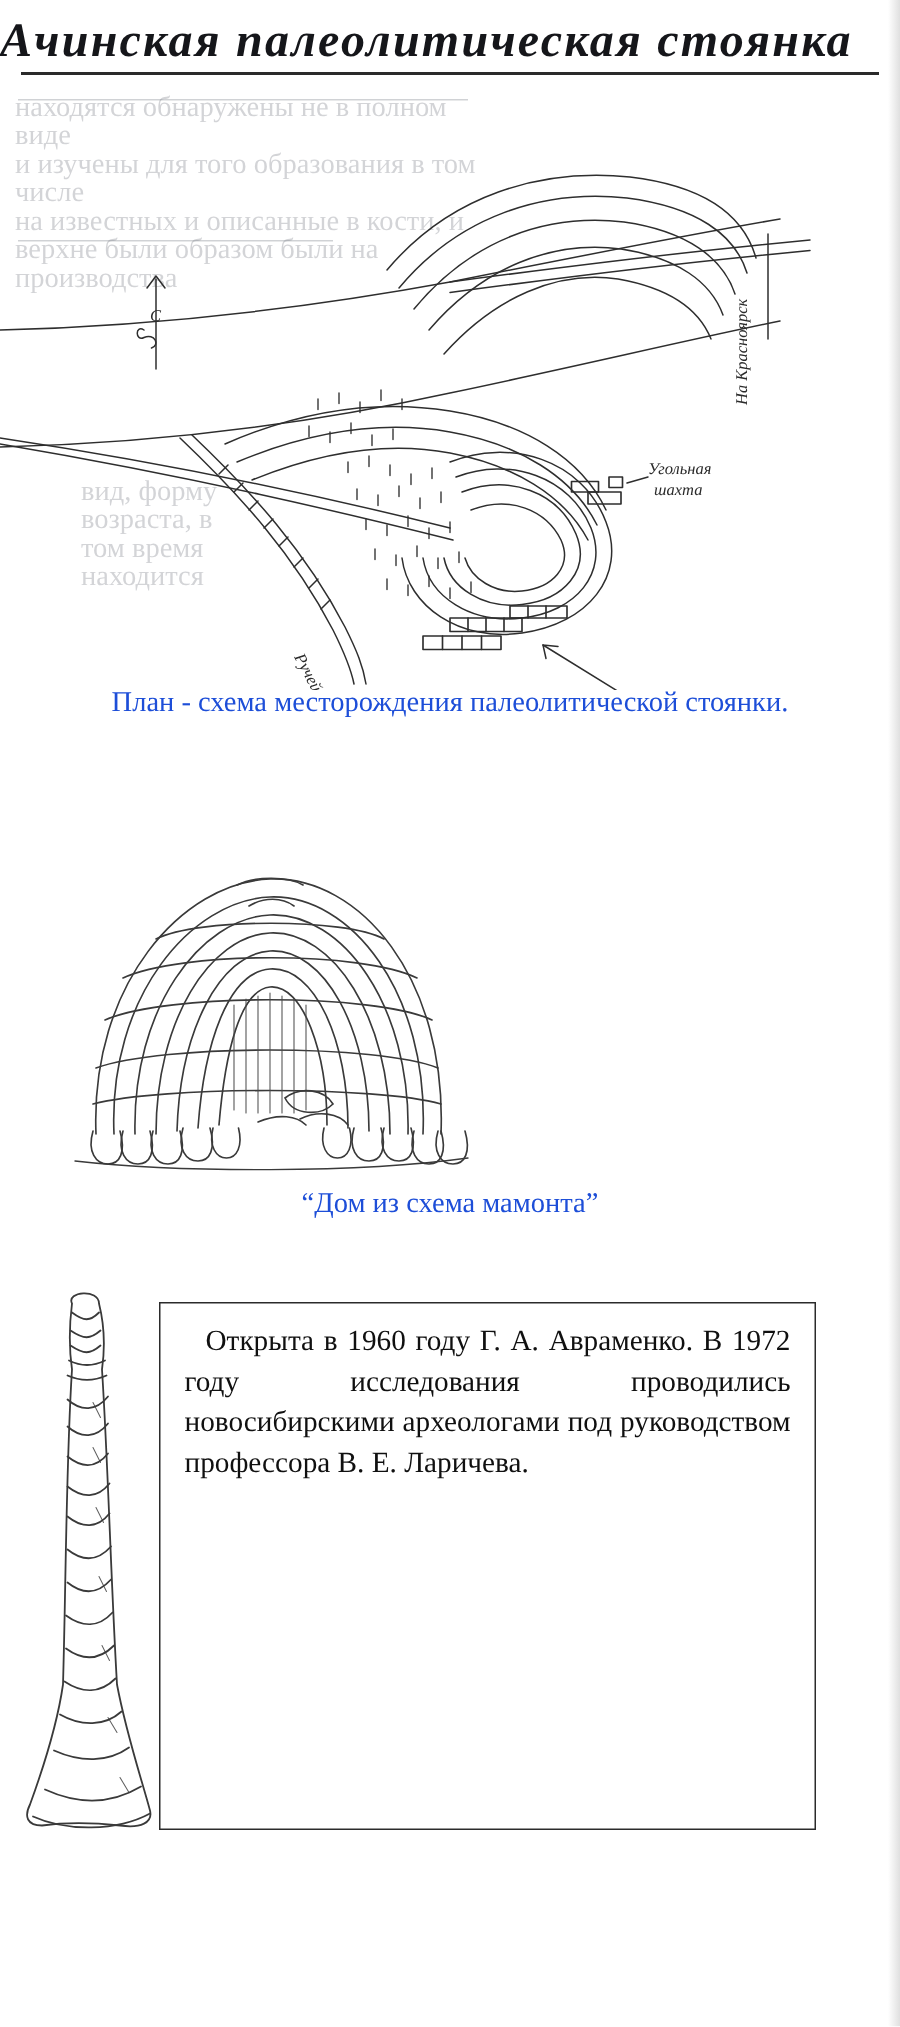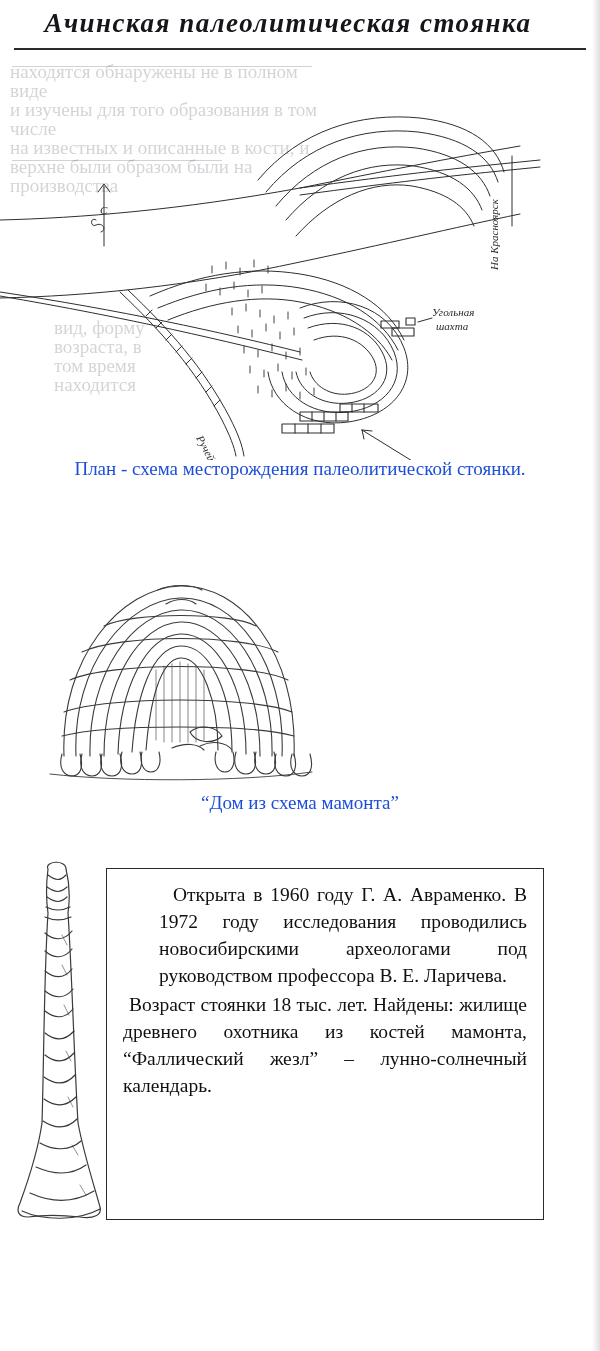--- a/index.html
+++ b/index.html
@@ -15,25 +15,25 @@
     color: #111111;
     overflow: hidden;
   }
 
   
   .page-title {
     position: absolute;
     left: 0;
     top: 8px;
     width: 576px;
-    text-align: center;
+    text-align: left;
     font-family: "Liberation Serif", serif;
     font-style: italic;
     font-weight: bold;
-    font-size: 27px;
+    font-size: 32px;
     letter-spacing: 1.5px;
     color: #15161a;
   }
   .title-rule {
     position: absolute;
     left: 14px;
     top: 48px;
     width: 572px;
     height: 2px;
     background: #2a2a2a;
@@ -119,21 +119,21 @@
   }
   .info-box p {
     margin: 0;
     font-size: 19.5px;
     line-height: 27px;
     text-align: justify;
     text-align-last: left;
     color: #101010;
     font-family: "Liberation Serif", serif;
   }
-  .info-box p.p1 { text-indent: 14px; margin-left: 36px; }
+  .info-box p.p1 { text-indent: 14px; }
   .info-box p.p2 { text-indent: 6px; margin-top: 2px; }
 
   .edge-shadow {
     position: absolute;
     right: 0;
     top: 0;
     width: 8px;
     height: 1351px;
     background: linear-gradient(to right, rgba(255,255,255,0), rgba(130,130,130,0.25));
   }
@@ -320,16 +320,15 @@
 
       <g stroke-width="0.7" opacity="0.8">
         <path d="M48 80 l 5 10 M48 110 l 5 10 M50 150 l 5 10 M52 196 l 5 10 M54 242 l 5 10 M58 290 l 6 10 M66 330 l 6 10"></path>
       </g>
     </g>
   </svg>
 </div>
 
 <div class="info-box">
   <p class="p1">Открыта в 1960 году Г. А. Авраменко.        В 1972 году исследования проводились новосибирскими археологами под руководством профессора В. Е. Ларичева.</p>
-  <p class="p2">Возраст стоянки 18 тыс. лет. Найдены: жилище древнего охотника из костей мамонта, “Фаллический жезл” – лунно-солнечный календарь.</p>
 </div>
 
 <div class="edge-shadow"></div>
 
 </body></html>

